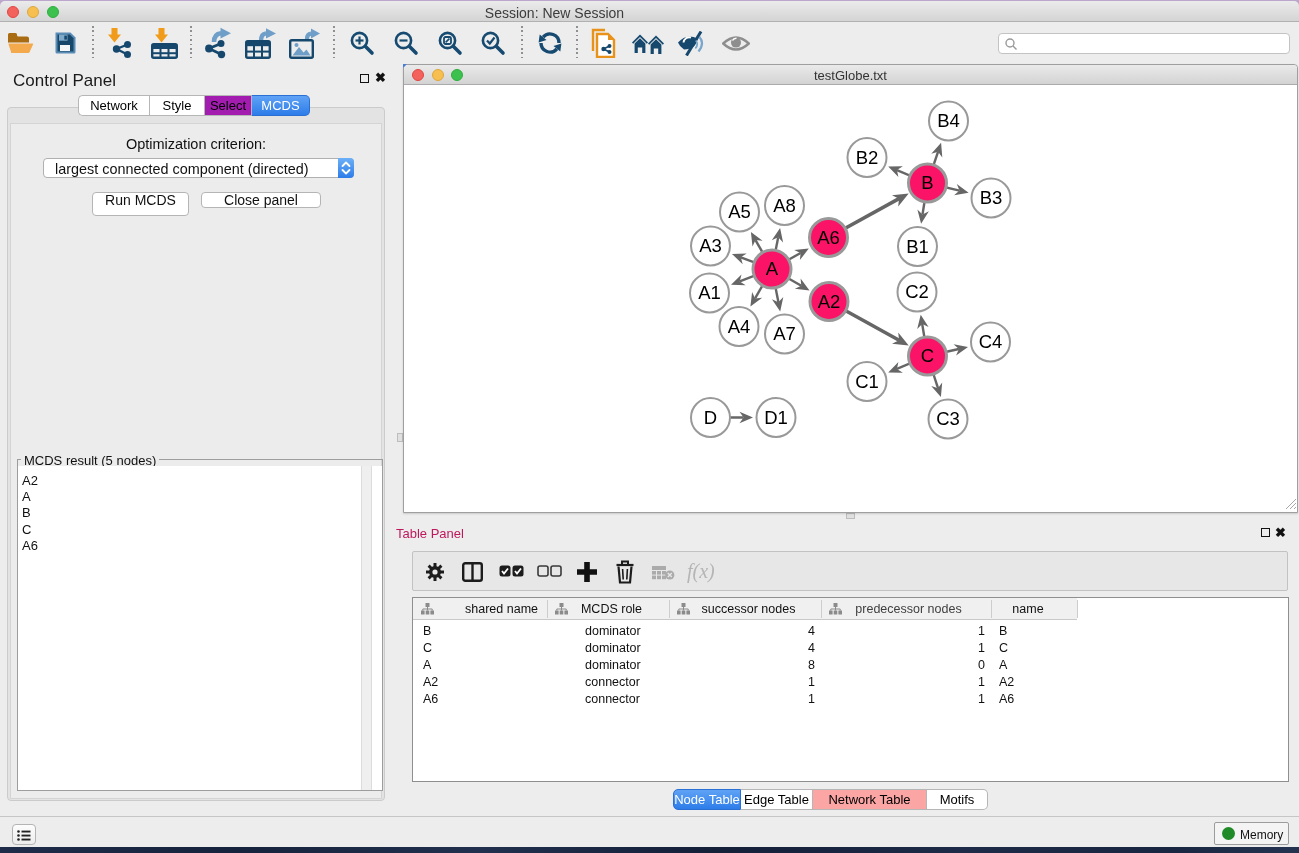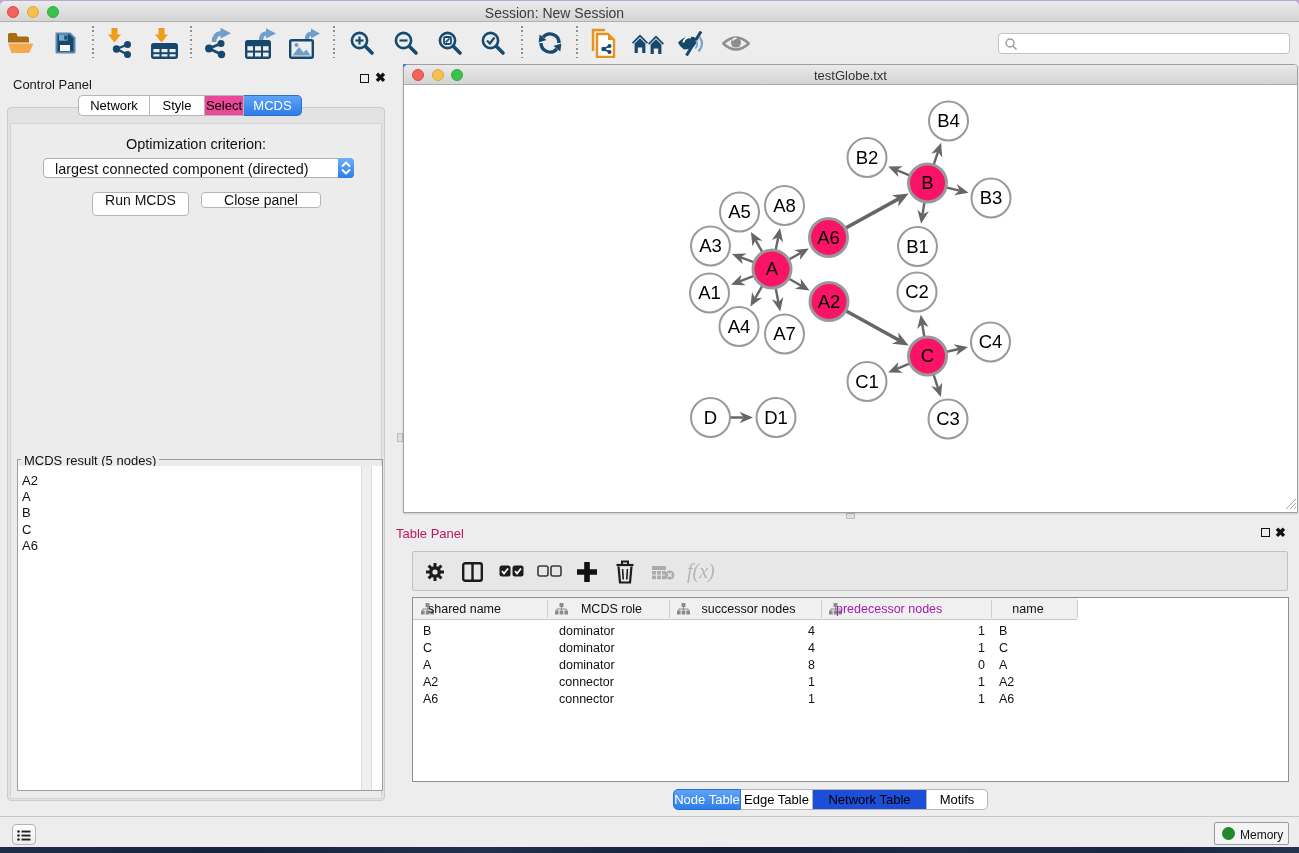--- a/index.html
+++ b/index.html
@@ -153,31 +153,31 @@
 <circle cx="14" cy="7.6" r="5" fill="#8e8e8e"></circle>
 <path d="M10.5 5.5 A 4.2 4.2 0 0 1 14.5 3.2" fill="none" stroke="#fff" stroke-width="1.6"></path>
 </svg>
 
 <div class="abs" style="left:998px;top:33px;width:292px;height:21px;background:#fff;border:1px solid #c3c3c3;border-radius:4px"></div>
 <svg class="abs" style="left:1004px;top:37px" width="14" height="14" viewBox="0 0 14 14">
     <circle cx="6" cy="6" r="4" fill="none" stroke="#9a9a9a" stroke-width="1.4"></circle>
     <line x1="9" y1="9" x2="12.5" y2="12.5" stroke="#9a9a9a" stroke-width="1.4"></line>
   </svg>
 
-<div class="abs" style="left:13px;top:77px;font-size:13px;color:#1a1a1a">Control Panel</div>
+<div class="abs" style="left:13px;top:71px;font-size:17px;color:#1a1a1a">Control Panel</div>
 <div class="abs" style="left:360px;top:74px;width:9px;height:9px;border:1.5px solid #111"></div>
 <div class="abs" style="left:375px;top:70px;font-size:13px;font-weight:bold;color:#111">✖</div>
 
 <div class="abs" style="left:7px;top:107px;width:378px;height:694px;background:#e3e3e3;border:1px solid #cbcbcb;border-radius:4px"></div>
 <div class="abs" style="left:10px;top:123px;width:372px;height:676px;background:#ececec;border:1px solid #d4d4d4"></div>
 
 <div class="abs" style="left:78px;top:95px;height:21px;display:flex;font-size:13px;line-height:20px;text-align:center">
   <div style="width:71px;background:#fff;border:1px solid #b6b6b6;border-right:none;border-radius:5px 0 0 5px">Network</div>
   <div style="width:55px;background:#fff;border:1px solid #b6b6b6;border-right:none">Style</div>
-  <div style="width:40px;background:#ec4899;border:1px solid #b6b6b6">Select</div>
+  <div style="width:48px;background:#a21caf;border:1px solid #b6b6b6">Select</div>
   <div style="width:58px;background:linear-gradient(#5fa3f5,#2d7ce9);border:1px solid #2a6fd4;border-left:none;border-radius:0 5px 5px 0;color:#fff">MCDS</div>
 </div>
 
 <div class="abs" style="left:10px;top:136px;width:372px;text-align:center;font-size:14.5px;color:#111">Optimization criterion:</div>
 <div class="abs" style="left:43px;top:158px;width:311px;height:20px;background:#fff;border:1px solid #b0b0b0;border-radius:4px"></div>
 <div class="abs" style="left:55px;top:161px;font-size:14.4px;color:#111">largest connected component (directed)</div>
 <div class="abs" style="left:338px;top:158px;width:16px;height:20px;background:linear-gradient(#6cb0f7,#2d7ce9);border-radius:0 4px 4px 0"></div>
 <svg class="abs" style="left:340px;top:161px" width="12" height="14" viewBox="0 0 12 14">
     <path d="M2.5 5 L6 1.5 L9.5 5" fill="none" stroke="#fff" stroke-width="1.8" stroke-linecap="round" stroke-linejoin="round"></path>
     <path d="M2.5 9 L6 12.5 L9.5 9" fill="none" stroke="#fff" stroke-width="1.8" stroke-linecap="round" stroke-linejoin="round"></path>
@@ -395,36 +395,36 @@
     <path d="M6.5 4v2M1.8 7.5V6h9.4v1.5M6.5 6v1.5" stroke="#8b8b8b" stroke-width="1" fill="none"></path>
   </svg>
 <svg class="abs" style="left:829px;top:603px" width="13" height="12" viewBox="0 0 13 12">
     <rect x="4.5" y="0" width="4" height="4" fill="#8b8b8b"></rect>
     <rect x="0" y="7.5" width="3.6" height="4" fill="#8b8b8b"></rect>
     <rect x="4.7" y="7.5" width="3.6" height="4" fill="#8b8b8b"></rect>
     <rect x="9.4" y="7.5" width="3.6" height="4" fill="#8b8b8b"></rect>
     <path d="M6.5 4v2M1.8 7.5V6h9.4v1.5M6.5 6v1.5" stroke="#8b8b8b" stroke-width="1" fill="none"></path>
   </svg>
 
-<div class="abs" style="left:428px;top:602px;width:110px;text-align:left;font-size:12.5px;color:#111">shared name</div>
+<div class="abs" style="left:428px;top:602px;width:110px;text-align:right;font-size:12.5px;color:#111">shared name</div>
 <div class="abs" style="left:563px;top:602px;width:97px;text-align:center;font-size:12.5px;color:#111">MCDS role</div>
 <div class="abs" style="left:685px;top:602px;width:127px;text-align:center;font-size:12.5px;color:#111">successor nodes</div>
-<div class="abs" style="left:836px;top:602px;width:145px;text-align:left;font-size:12.5px;color:#a21caf">predecessor nodes</div>
+<div class="abs" style="left:836px;top:602px;width:145px;text-align:center;font-size:12.5px;color:#404040">predecessor nodes</div>
 <div class="abs" style="left:985px;top:602px;width:86px;text-align:center;font-size:12.5px;color:#111">name</div>
 
 <div class="abs" style="left:423px;top:623px;font-size:12.5px;color:#111;line-height:17px">B<br>C<br>A<br>A2<br>A6</div>
-<div class="abs" style="left:559px;top:623px;font-size:12.5px;color:#111;line-height:17px">dominator<br>dominator<br>dominator<br>connector<br>connector</div>
+<div class="abs" style="left:585px;top:623px;font-size:12.5px;color:#111;line-height:17px">dominator<br>dominator<br>dominator<br>connector<br>connector</div>
 <div class="abs" style="left:700px;top:623px;width:115px;text-align:right;font-size:12.5px;color:#111;line-height:17px">4<br>4<br>8<br>1<br>1</div>
 <div class="abs" style="left:870px;top:623px;width:115px;text-align:right;font-size:12.5px;color:#111;line-height:17px">1<br>1<br>0<br>1<br>1</div>
 <div class="abs" style="left:999px;top:623px;font-size:12.5px;color:#111;line-height:17px">B<br>C<br>A<br>A2<br>A6</div>
 
 <div class="abs" style="left:673px;top:789px;height:21px;display:flex;font-size:13px;line-height:20px;text-align:center">
   <div style="width:68px;background:linear-gradient(#5fa3f5,#2d7ce9);border:1px solid #2a6fd4;border-radius:5px 0 0 5px;color:#fff">Node Table</div>
   <div style="width:72px;background:#fff;border:1px solid #b6b6b6;border-left:none">Edge Table</div>
-  <div style="width:114px;background:#1d4ed8;border:1px solid #b6b6b6;border-left:none">Network Table</div>
+  <div style="width:114px;background:#fca5a5;border:1px solid #b6b6b6;border-left:none">Network Table</div>
   <div style="width:61px;background:#fff;border:1px solid #b6b6b6;border-left:none;border-radius:0 5px 5px 0">Motifs</div>
 </div>
 
 <div class="abs" style="left:0;top:816px;width:1299px;height:1px;background:#c6c6c6"></div>
 <div class="abs" style="left:12px;top:824px;width:24px;height:21px;background:linear-gradient(#fdfdfd,#ededed);border:1px solid #b4b4b4;border-radius:4px"></div>
 <svg class="abs" style="left:17px;top:830px" width="14" height="11" viewBox="0 0 14 11">
     <circle cx="1.5" cy="1.5" r="1.3" fill="#222"></circle>
     <circle cx="1.5" cy="5.5" r="1.3" fill="#222"></circle>
     <circle cx="1.5" cy="9.5" r="1.3" fill="#222"></circle>
     <rect x="4.5" y="0.6" width="9" height="1.9" fill="#222"></rect>

